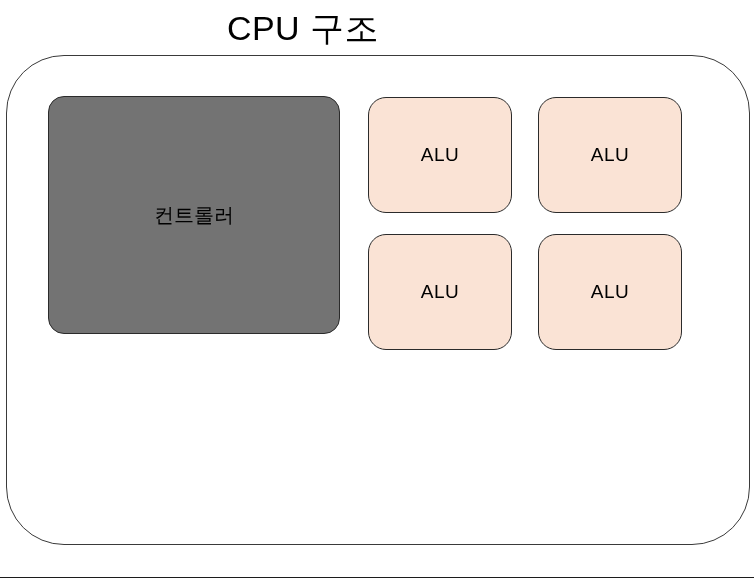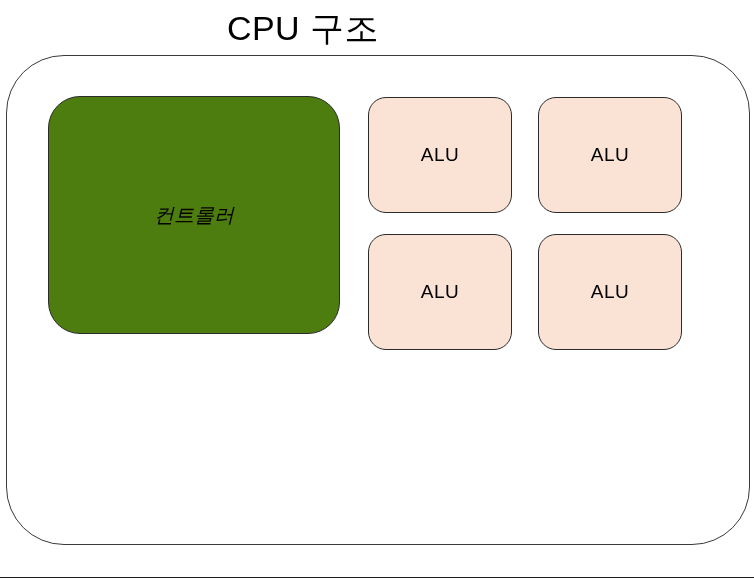--- a/index.html
+++ b/index.html
@@ -64,23 +64,22 @@
     color: #000000;
     white-space: nowrap;
   }
 
   
   #controller-block {
     left: 48px;
     top: 96px;
     width: 292px;
     height: 238px;
-    border-radius: 32px;
-    background: #4d7c0f;
-    font-style: italic;
+    border-radius: 16px;
+    background: #737373;
   }
   #controller-block .block-label { font-size: 20px; }
 
   
   .alu-block {
     width: 144px;
     height: 116px;
     border-radius: 18px;
     background: #fae3d5;
   }

